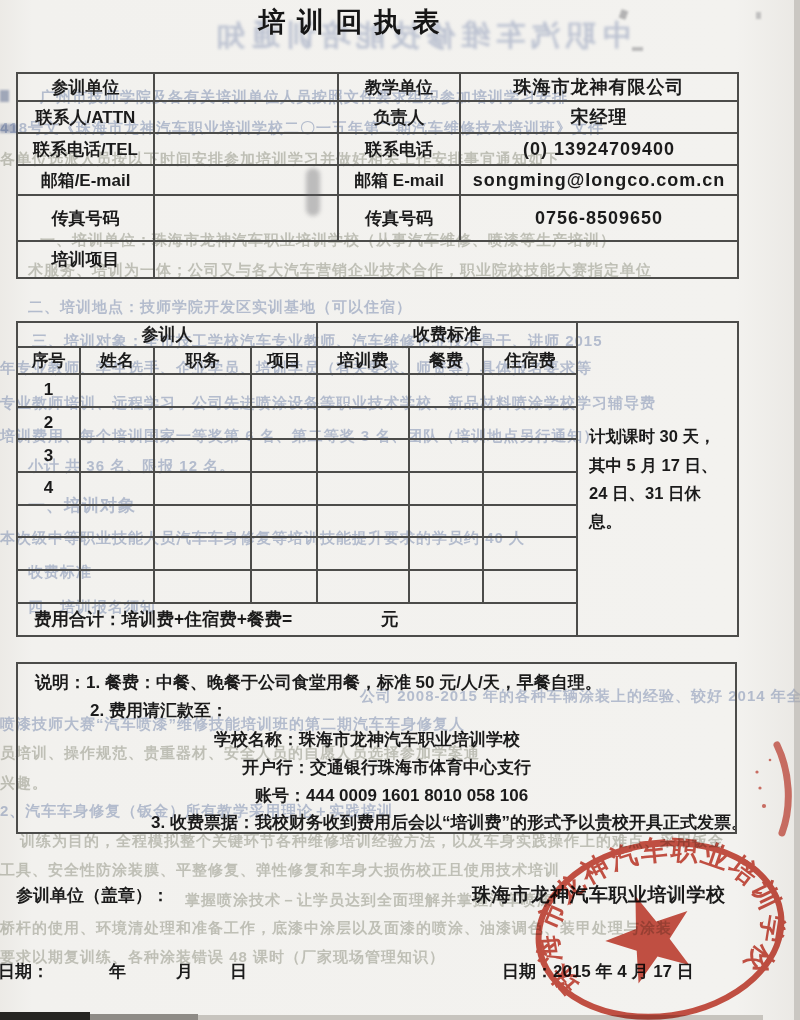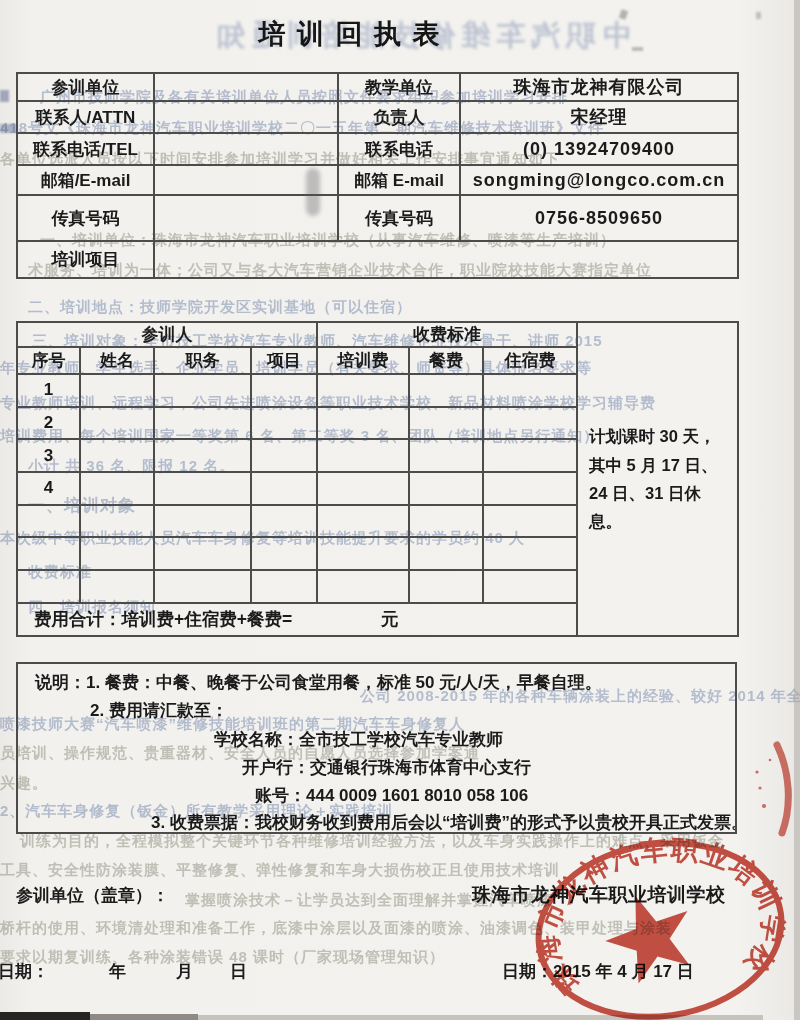--- a/index.html
+++ b/index.html
@@ -9,21 +9,21 @@
     font-family:"Liberation Sans","DejaVu Sans",sans-serif;color:#1b1b1b;
   }
   
   .bleed{position:absolute;inset:0;z-index:1;}
   .bleed span{position:absolute;white-space:nowrap;filter:blur(.7px);font-weight:600;letter-spacing:1px;}
   .bleed .b1{color:rgba(94,114,160,.42);}
   .bleed .b2{color:rgba(128,130,114,.45);}
   .bleed .big{font-weight:700;transform:scaleX(-1);color:rgba(82,102,152,.34);filter:blur(1.4px);letter-spacing:6px;}
   
   .content{position:absolute;inset:0;z-index:2;}
-  .title{position:absolute;left:150px;top:16px;width:400px;text-align:center;
+  .title{position:absolute;left:150px;top:4px;width:400px;text-align:center;
     font-size:27px;font-weight:700;letter-spacing:2px;color:#161616;}
   table.tbl{border-collapse:collapse;table-layout:fixed;position:absolute;left:16px;background:transparent;}
   table.tbl td{border:2px solid #4c4c4a;padding:0 2px;font-size:17px;font-weight:600;
     text-align:center;vertical-align:middle;overflow:hidden;}
   #tableA{top:72px;width:721px;}
   #tableB{top:321px;width:721px;}
   #tableC{top:662px;width:721px;}
   #tableA .r1{height:28px;} #tableA .r2{height:32px;} #tableA .r3{height:32px;}
   #tableA .r4{height:30px;} #tableA .r5{height:46px;} #tableA .r6{height:37px;} #tableA .r7{height:28px;}
   #tableA .val2{font-size:18px;letter-spacing:1px;}
@@ -240,21 +240,21 @@
         </tr>
       </tbody>
     </table>
 
     <table class="tbl" id="tableC">
       <tbody>
           <tr>
             <td>
         <div class="noteline n1">说明：1. 餐费：中餐、晚餐于公司食堂用餐，标准 50 元/人/天，早餐自理。</div>
         <div class="noteline n2">2. 费用请汇款至：</div>
-        <div class="noteline n3">学校名称：全市技工学校汽车专业教师</div>
+        <div class="noteline n3">学校名称：珠海市龙神汽车职业培训学校</div>
         <div class="noteline n4">开户行：交通银行珠海市体育中心支行</div>
         <div class="noteline n5">账号：444 0009 1601 8010 058 106</div>
         <div class="noteline n6">3. 收费票据：我校财务收到费用后会以“培训费”的形式予以贵校开具正式发票。</div>
       </td>
           </tr>
     </tbody>
       </table>
 
     <div class="footline seal-label">参训单位（盖章）：</div>
     <div class="footline school-name">珠海市龙神汽车职业培训学校</div>

